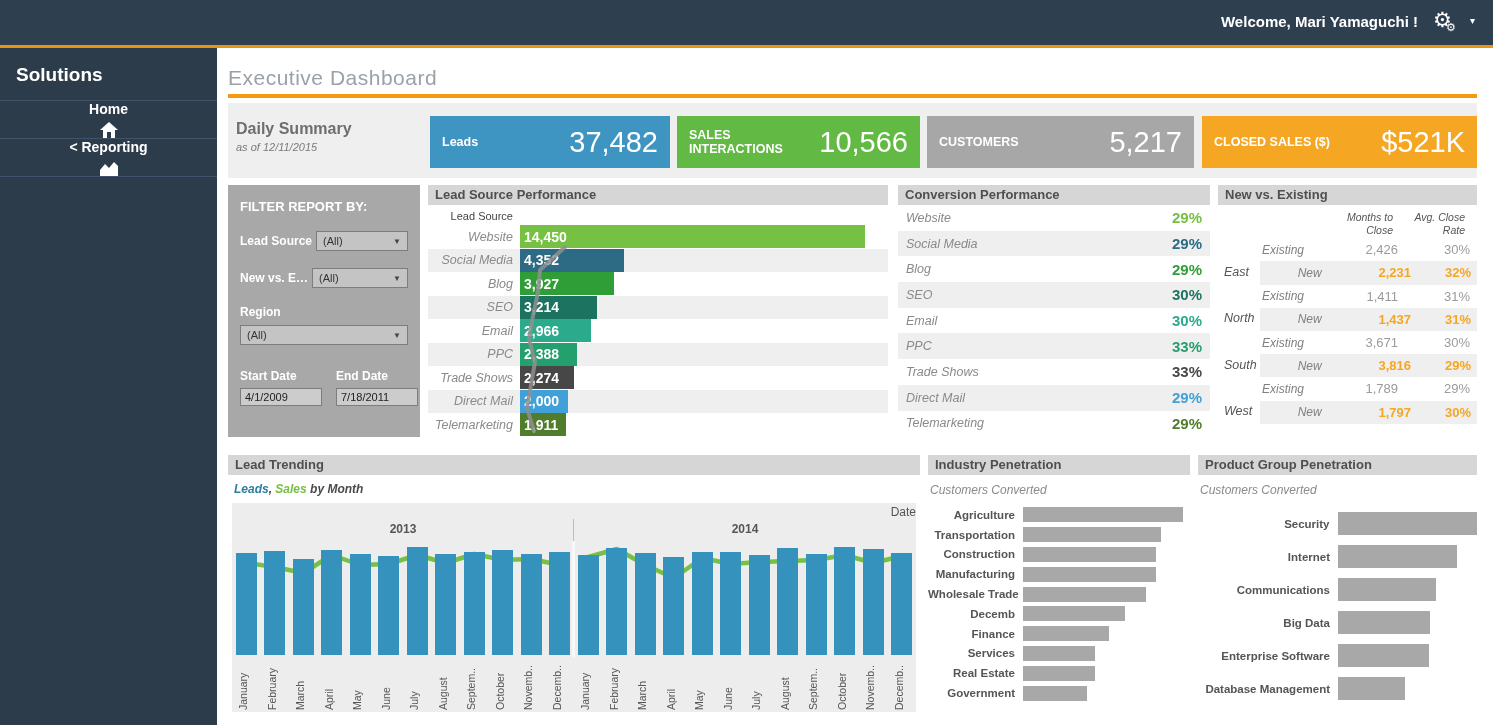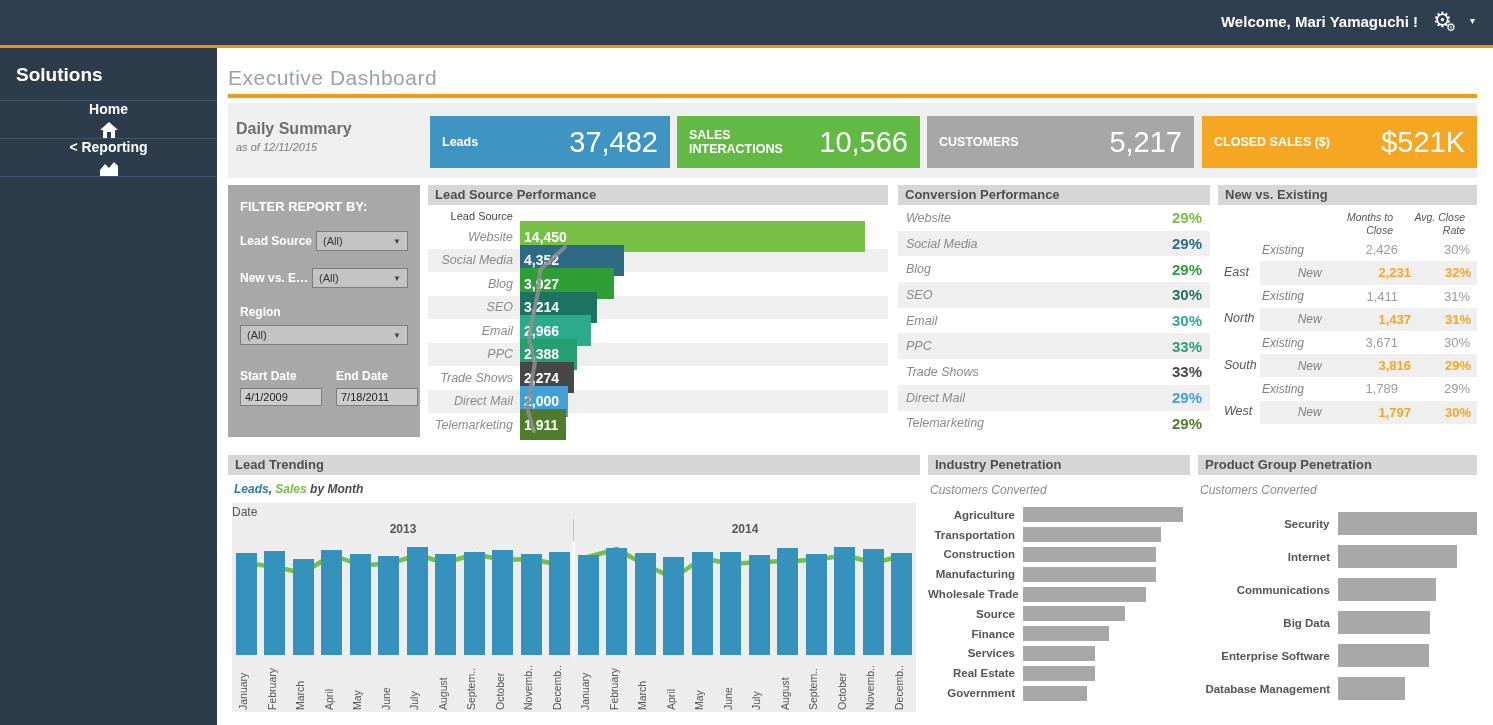--- a/index.html
+++ b/index.html
@@ -58,21 +58,21 @@
 
   
   .lsp { left:428px; top:185px; width:460px; height:252px; }
   .lsp-body { position:relative; }
   .lsp-colhdr { height:20px; font-size:11px; color:#444; text-align:right; width:92px;
                 line-height:22px; padding-right:7px; }
   .lsp-row { display:flex; align-items:center; height:23.5px; }
   .lsp-row.alt { background:#efefef; }
   .lsp-cat { width:92px; text-align:right; padding-right:7px; font-size:12.5px;
              font-style:italic; color:#8a8a8a; white-space:nowrap; }
-  .lsp-bar { height:31px; display:flex; align-items:center; cursor:pointer; }
+  .lsp-bar { height:23px; display:flex; align-items:center; cursor:pointer; }
   .lsp-val { color:#fff; font-weight:bold; font-size:14px; padding-left:4px; white-space:nowrap; }
   .needle-svg { position:absolute; left:0; top:0; pointer-events:none; }
 
   
   .cvp { left:898px; top:185px; width:312px; height:252px; }
   .cvp-row { display:flex; align-items:center; justify-content:space-between; height:25.7px;
              padding:0 8px; cursor:pointer; }
   .cvp-row.alt { background:#efefef; }
   .cvp-label { font-size:12.5px; font-style:italic; color:#8a8a8a; }
   .cvp-val { font-size:15px; font-weight:bold; }
@@ -87,21 +87,21 @@
   .nve-seg { width:64px; font-size:12px; font-style:italic; color:#808080; }
   .nve-num { width:72px; text-align:right; font-size:13px; color:#9b9b9b; }
   .nve-num.right { margin-right:6px; }
   .nve-row.hl .nve-num { color:#f5a623; font-weight:bold; }
 
   
   .trend { left:228px; top:455px; width:692px; height:257px; }
   .trend-legend { padding:7px 6px 4px 6px; font-size:12px; font-weight:bold; font-style:italic;
                   color:#4a4a4a; white-space:pre-wrap; }
   .trend-chart { position:absolute; left:4px; top:48px; width:684px; height:209px; background:#ededed; }
-  .trend-date { position:absolute; left:0; top:2px; width:100%; text-align:left; font-size:12px; color:#555; }
+  .trend-date { position:absolute; left:0; top:2px; width:100%; text-align:right; font-size:12px; color:#555; }
   .trend-tick { position:absolute; left:341px; top:16px; width:1px; height:22px; background:#bdbdbd; }
   .trend-year { position:absolute; top:19px; width:342px; text-align:center; font-size:12px;
                 font-weight:bold; color:#555; }
   .trend-divider { position:absolute; left:340px; top:38px; width:3px; height:116px; background:#f8f8f8; }
   .trend-bar { position:absolute; width:21px; background:#3592bc; bottom:57px; cursor:pointer; }
   .trend-line-svg { position:absolute; left:0; top:0; pointer-events:none; }
   .trend-xlabel { position:absolute; top:157px; width:18px; height:50px; font-size:10.5px; color:#555;
                   writing-mode:vertical-rl; transform:rotate(180deg); text-align:left; overflow:visible;
                   white-space:nowrap; }
 
@@ -461,21 +461,21 @@
         </div>
         <div class="pen-row ind-row">
           <div class="pen-label ind-label">Manufacturing</div>
           <div class="pen-bar ind-bar" style="width: 133px; background: rgb(168, 168, 168);"></div>
         </div>
         <div class="pen-row ind-row">
           <div class="pen-label ind-label">Wholesale Trade</div>
           <div class="pen-bar ind-bar" style="width: 123px; background: rgb(168, 168, 168);"></div>
         </div>
         <div class="pen-row ind-row">
-          <div class="pen-label ind-label">Source</div>
+          <div class="pen-label ind-label">Decemb</div>
           <div class="pen-bar ind-bar" style="width: 102px; background: rgb(168, 168, 168);"></div>
         </div>
         <div class="pen-row ind-row">
           <div class="pen-label ind-label">Finance</div>
           <div class="pen-bar ind-bar" style="width: 86px; background: rgb(168, 168, 168);"></div>
         </div>
         <div class="pen-row ind-row">
           <div class="pen-label ind-label">Services</div>
           <div class="pen-bar ind-bar" style="width: 72px; background: rgb(168, 168, 168);"></div>
         </div>

